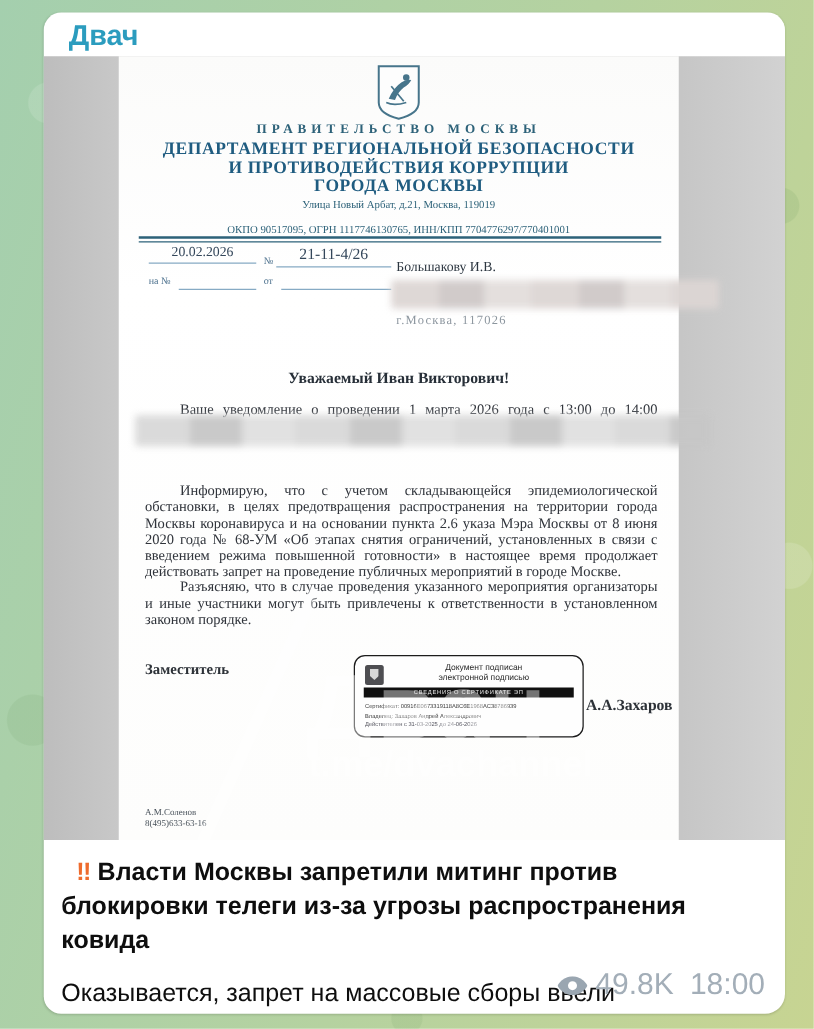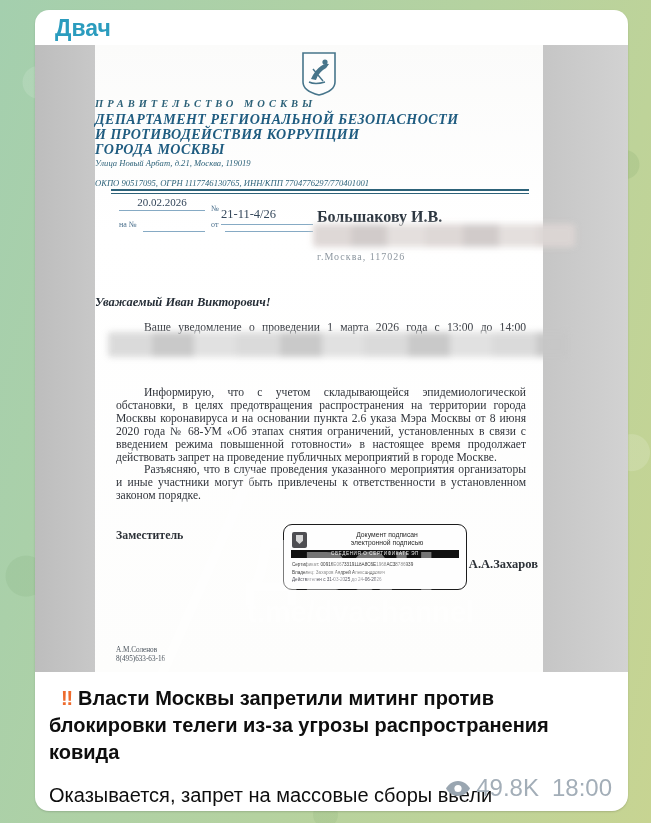--- a/index.html
+++ b/index.html
@@ -25,38 +25,38 @@
   }
   
   .photo{
     position:absolute;left:0;top:35px;width:593px;height:627px;
     background:linear-gradient(90deg,#bdbdbd 0%,#cacaca 12%,#c6c6c6 86%,#d2d2d2 100%);
     cursor:pointer;
   }
   .pagewrap{position:absolute;left:60px;top:0;width:448px;height:627px;
     background:linear-gradient(180deg,#fbfbfa 0%,#ffffff 30%,#fdfdfc 100%);}
   .doc{position:absolute;inset:0;font-family:"Liberation Serif","DejaVu Serif",serif;color:#2e3138;}
-  .c{text-align:left;left:0;right:0;position:absolute;font-style:italic;}
+  .c{text-align:center;left:0;right:0;position:absolute;}
   .gov{top:53px;font-size:10.5px;font-weight:bold;letter-spacing:4px;color:#2d6279;}
   .dept{font-size:14px;font-weight:bold;color:#1f5c80;letter-spacing:0.5px;}
   .d1{top:67px}.d2{top:82px}.d3{top:97px}
   .small-head{font-size:8.6px;color:#2d6279;}
   .a1{top:113px}.a2{top:123px}.a3{top:133px}
   .rule{position:absolute;left:16px;right:14px;top:144px;height:2px;
     border-top:2px solid #2d6279;border-bottom:1px solid #2d6279;}
   
   .req{position:absolute;left:24px;top:151px;width:180px;color:#33465a;}
   .datefield{position:absolute;left:0;top:0;width:86px;font-size:11px;border-bottom:1px solid #86aac4;text-align:center;padding-bottom:2px;}
   .nosign{position:absolute;left:92px;top:8px;font-size:8px;color:#4a6f8c;}
-  .numfield{position:absolute;left:102px;top:11px;width:92px;font-size:12.5px;border-bottom:1px solid #86aac4;padding-bottom:2px;font-family:Liberation Serif, serif;}
+  .numfield{position:absolute;left:102px;top:0;width:92px;font-size:12.5px;border-bottom:1px solid #86aac4;text-align:center;padding-bottom:2px;font-family:Liberation Serif, serif;}
   .nano{position:absolute;left:0;top:24px;font-size:8px;color:#4a6f8c;}
   .line1{position:absolute;left:24px;top:35px;width:62px;border-bottom:1px solid #86aac4;}
   .ot{position:absolute;left:92px;top:24px;font-size:8px;color:#4a6f8c;}
   .line2{position:absolute;left:106px;top:35px;width:88px;border-bottom:1px solid #86aac4;}
-  .addressee{position:absolute;left:222px;top:163px;font-size:16px;font-weight:bold;color:#2c3640;}
+  .addressee{position:absolute;left:222px;top:163px;font-size:11px;font-weight:normal;color:#2c3640;}
   .city{position:absolute;left:222px;top:206px;font-size:10px;color:#707c87;opacity:.8;filter:blur(.4px);letter-spacing:1px;}
   .salut{top:250px;font-size:12.5px;font-weight:bold;color:#272f38;}
   .para{position:absolute;left:21px;right:17px;font-size:11.6px;line-height:13px;text-align:justify;color:#30343b;}
   .pfirst{top:276px;text-align:justify;-moz-text-align-last:justify;text-align-last:justify;text-indent:28px;}
   .prest{top:315px;}
   .p2{top:341px;text-indent:28px;}
   .p3{top:418px;text-indent:28px;}
   
   .blur{position:absolute;filter:blur(3px);border-radius:2px;}
   .blur1{left:278px;top:179px;width:262px;height:23px;

